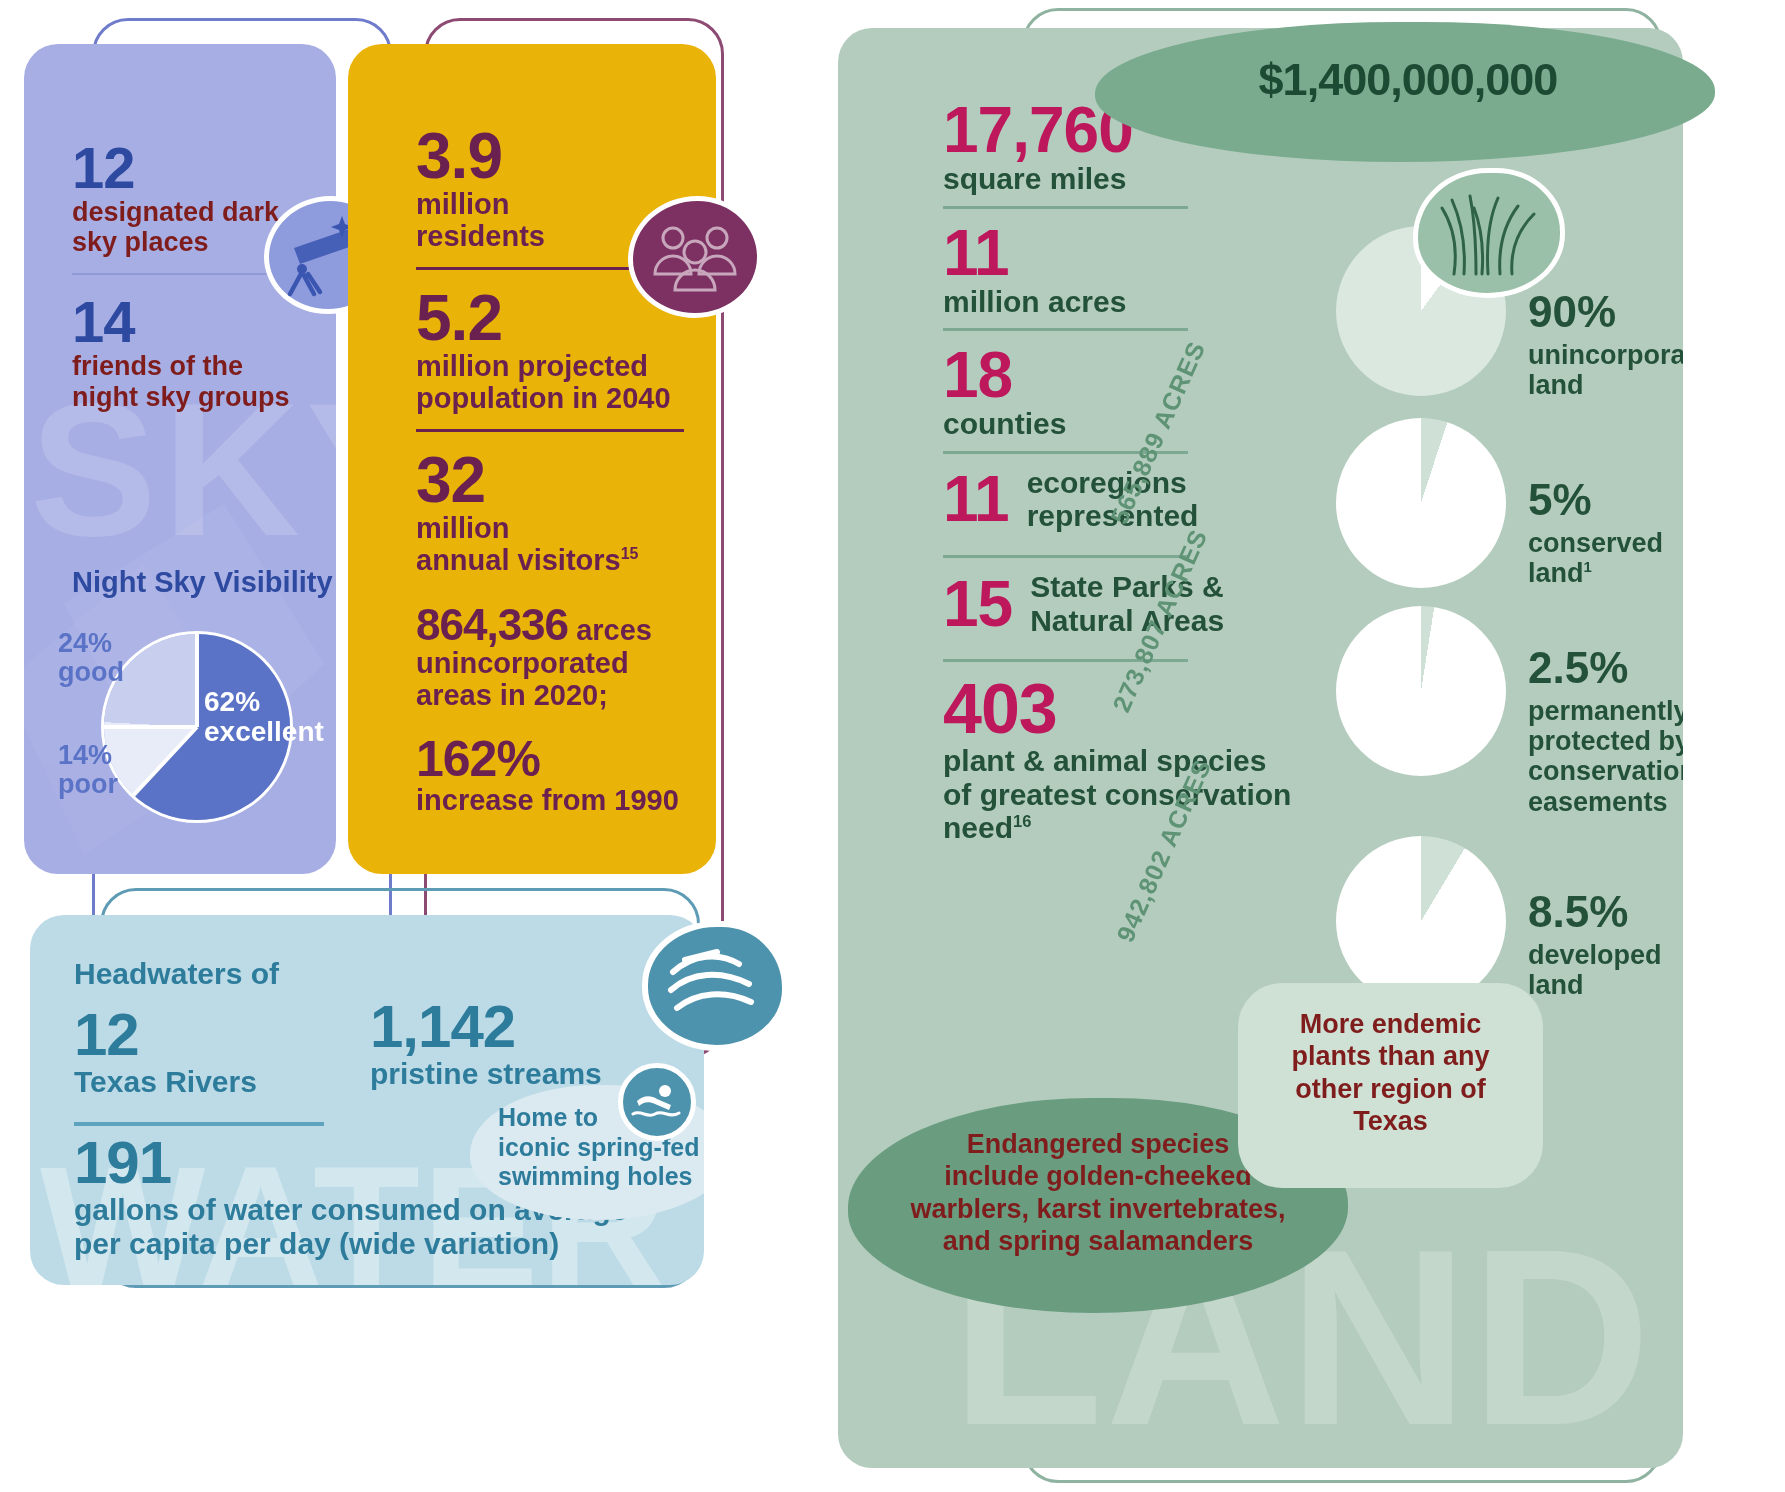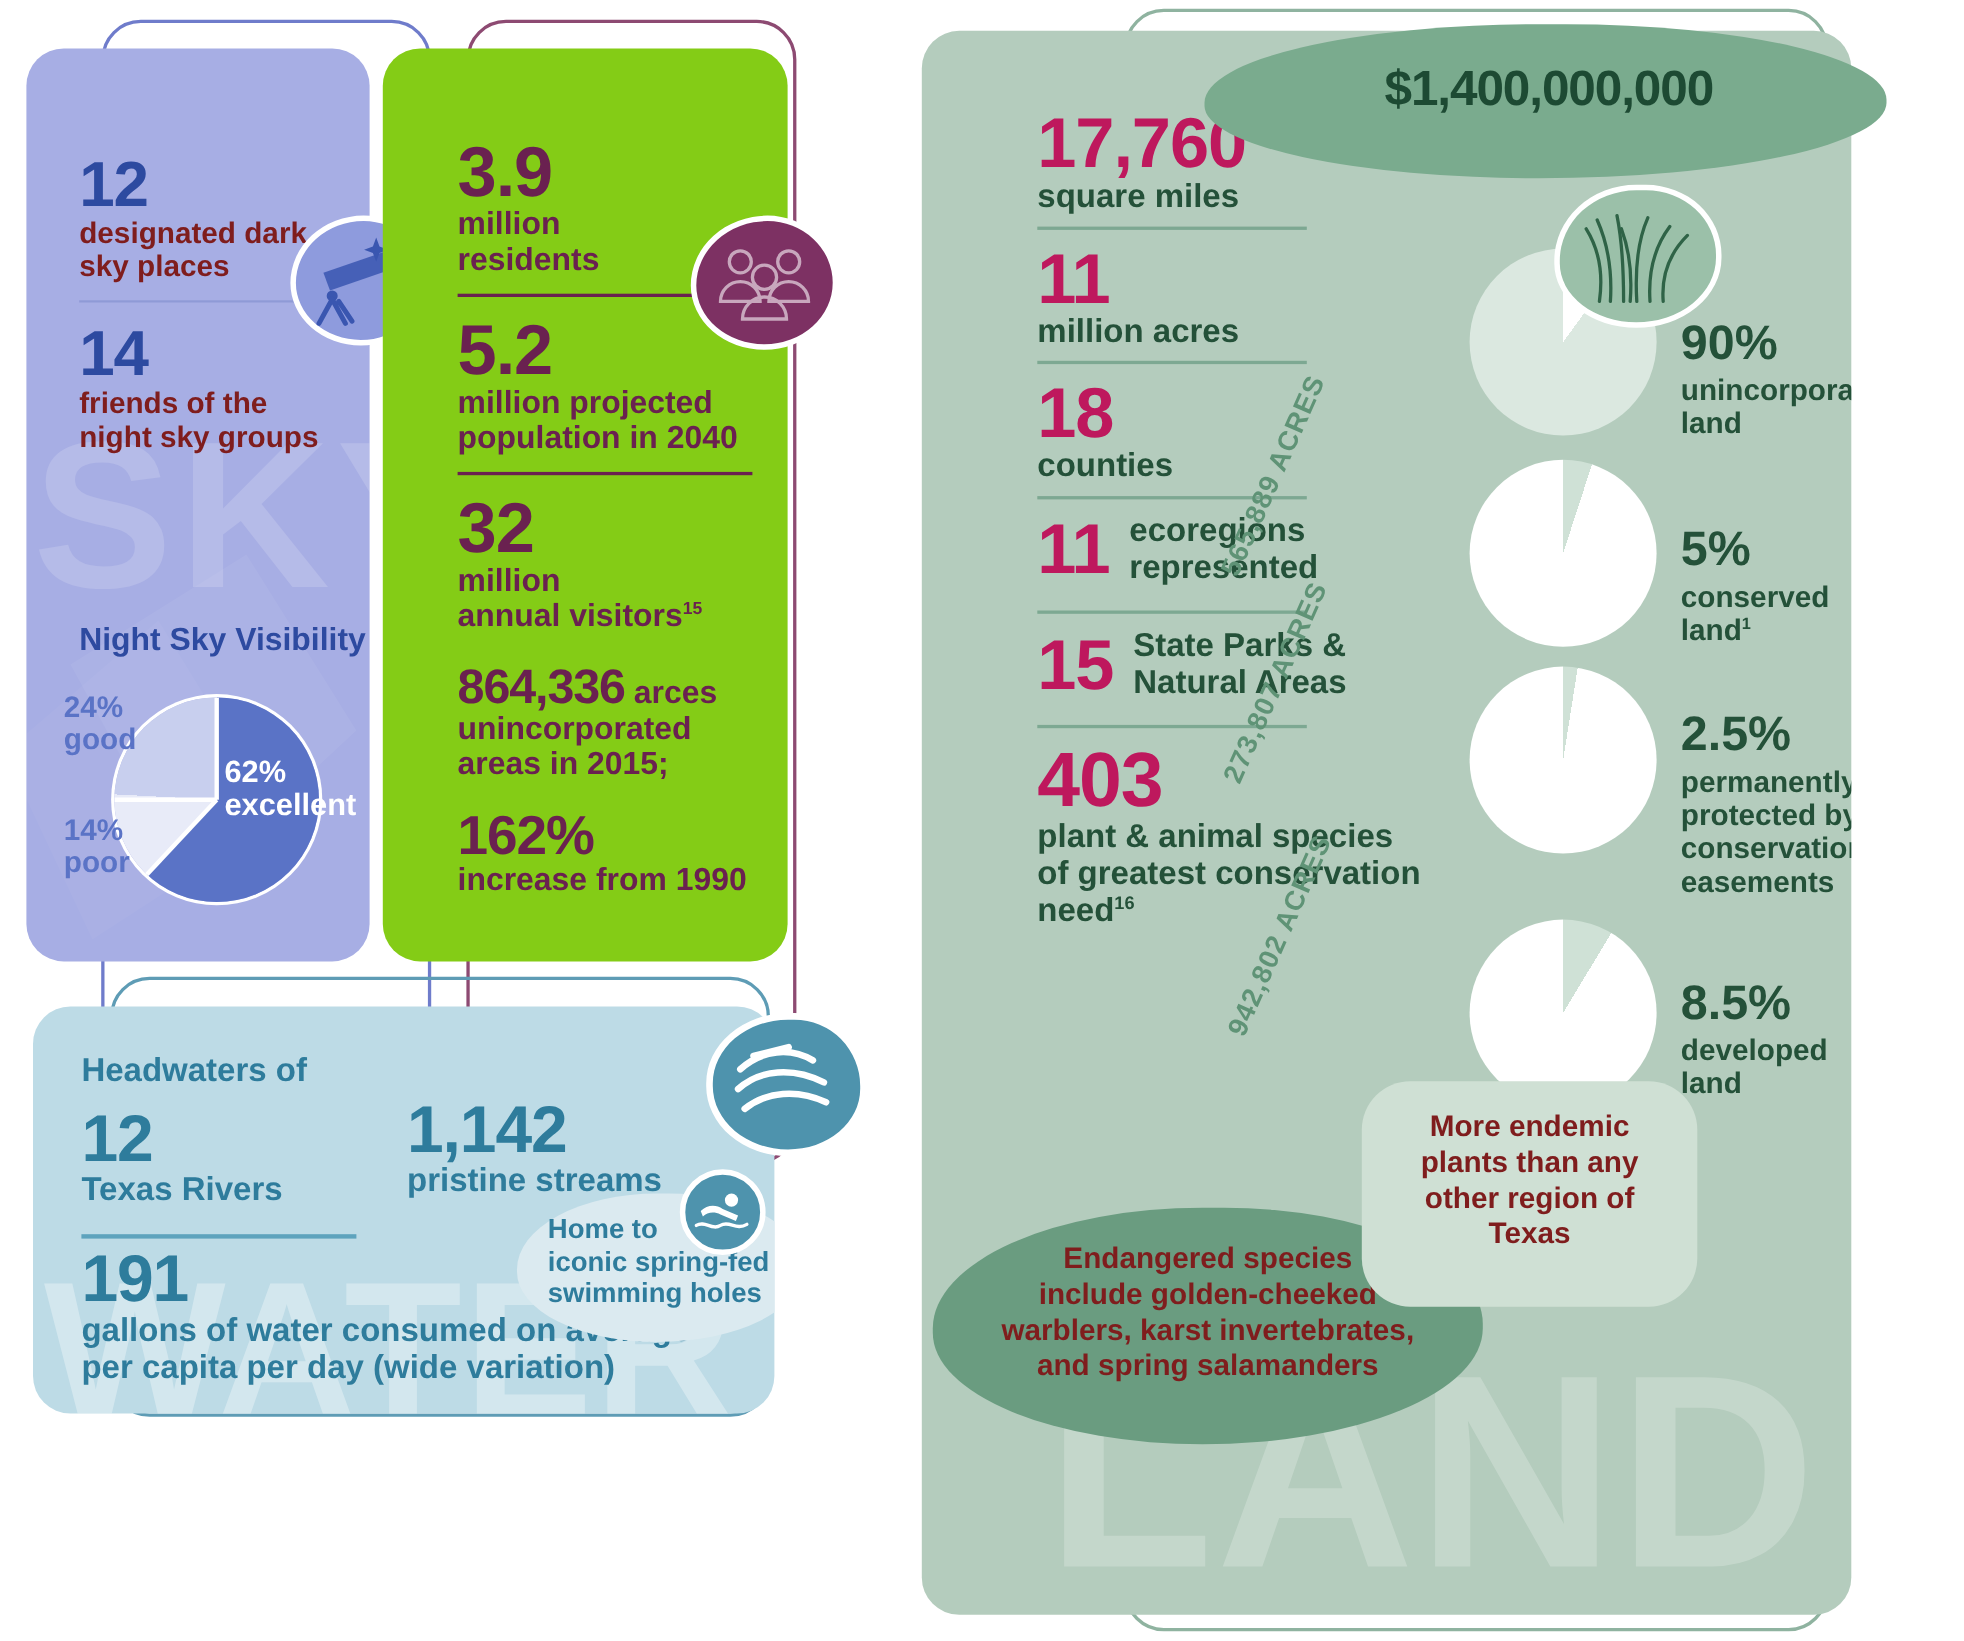--- a/index.html
+++ b/index.html
@@ -26,21 +26,21 @@
   .sky-rule { height: 2px; background: #8f9ad6; margin: 16px 0 18px 0; }
   .sky-watermark {
     position:absolute; left: 6px; top: 330px; font-size: 190px; font-weight: 800;
     color: rgba(255,255,255,0.16); letter-spacing: 6px; line-height: 1; user-select:none;
   }
   .sky-title { color:#2d4aa0; font-weight:800; font-size:29px; }
   .sky-leg { color:#5a73c6; font-weight:800; font-size:27px; line-height:1.08; }
   .sky-pie-lbl { color:#ffffff; font-weight:700; font-size:28px; line-height:1.08; }
 
   
-  #people { left: 348px; top: 44px; width: 368px; height: 830px; background: #84cc16; }
+  #people { left: 348px; top: 44px; width: 368px; height: 830px; background: #eab308; }
   #people-ghost { left: 424px; top: 18px; width: 300px; height: 1040px; border-color: #8d4a72; }
   .ppl-num { color:#6a2150; font-weight:800; font-size:64px; line-height:1.0; letter-spacing:-1px;}
   .ppl-lbl { color:#6a2150; font-weight:700; font-size:29px; line-height:1.12; }
   .ppl-rule { height:3px; background:#6a2150; margin:14px 0 16px 0; }
 
   
   #land { left: 838px; top: 28px; width: 845px; height: 1440px; background: #b4ccbd; }
   #land-ghost { left: 1022px; top: 8px; width: 640px; height: 1475px; border-color: #8fb3a0; }
   .land-num { color:#be185d; font-weight:800; font-size:64px; line-height:1.0; letter-spacing:-1px; }
   .land-lbl { color:#245139; font-weight:700; font-size:30px; line-height:1.12; }
@@ -174,21 +174,21 @@
 annual visitors</span><sup>15</sup>
         </div>
 
         <div style="height:26px"></div>
 
         <div class="ppl-lbl" style="font-weight:800">
           <span class="ppl-num" style="font-size:44px;display:inline">864,336</span>
           <span style="font-size:29px">arces</span>
         </div>
         <div class="ppl-lbl" style="white-space:pre-line">unincorporated
-areas in 2015;</div>
+areas in 2020;</div>
 
         <div style="height:22px"></div>
         <div class="ppl-num" style="font-size:50px">162%</div>
         <div class="ppl-lbl" style="white-space:pre-line">increase from 1990</div>
       </div>
     </div>
 
     <div class="icon-blob" style="left:280px;top:152px;width:134px;height:122px;background:#7d3163;border:5px solid #fff;border-radius:52% 48% 50% 50%/52% 50% 50% 48%;">
       <svg width="96" height="70" viewBox="0 0 96 70">
         <g fill="none" stroke="#c8a7bd" stroke-width="3">

